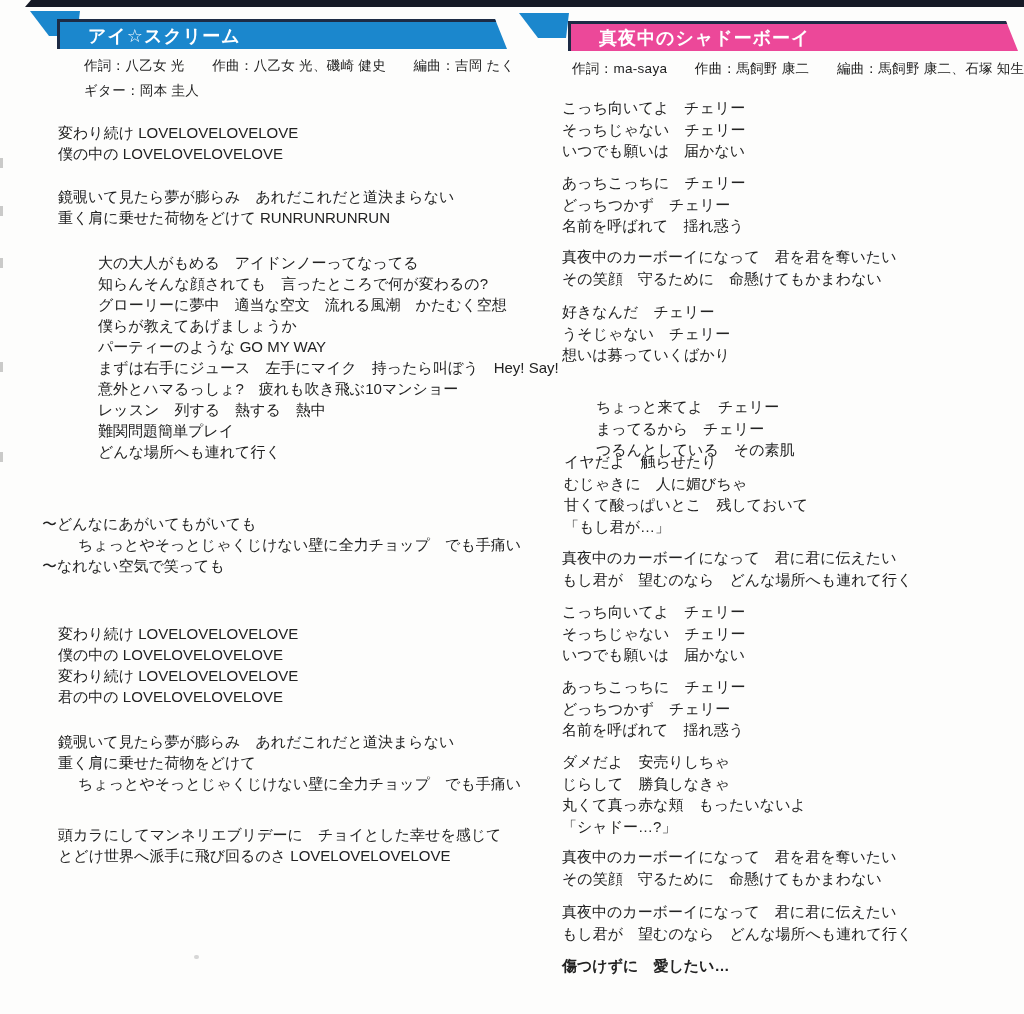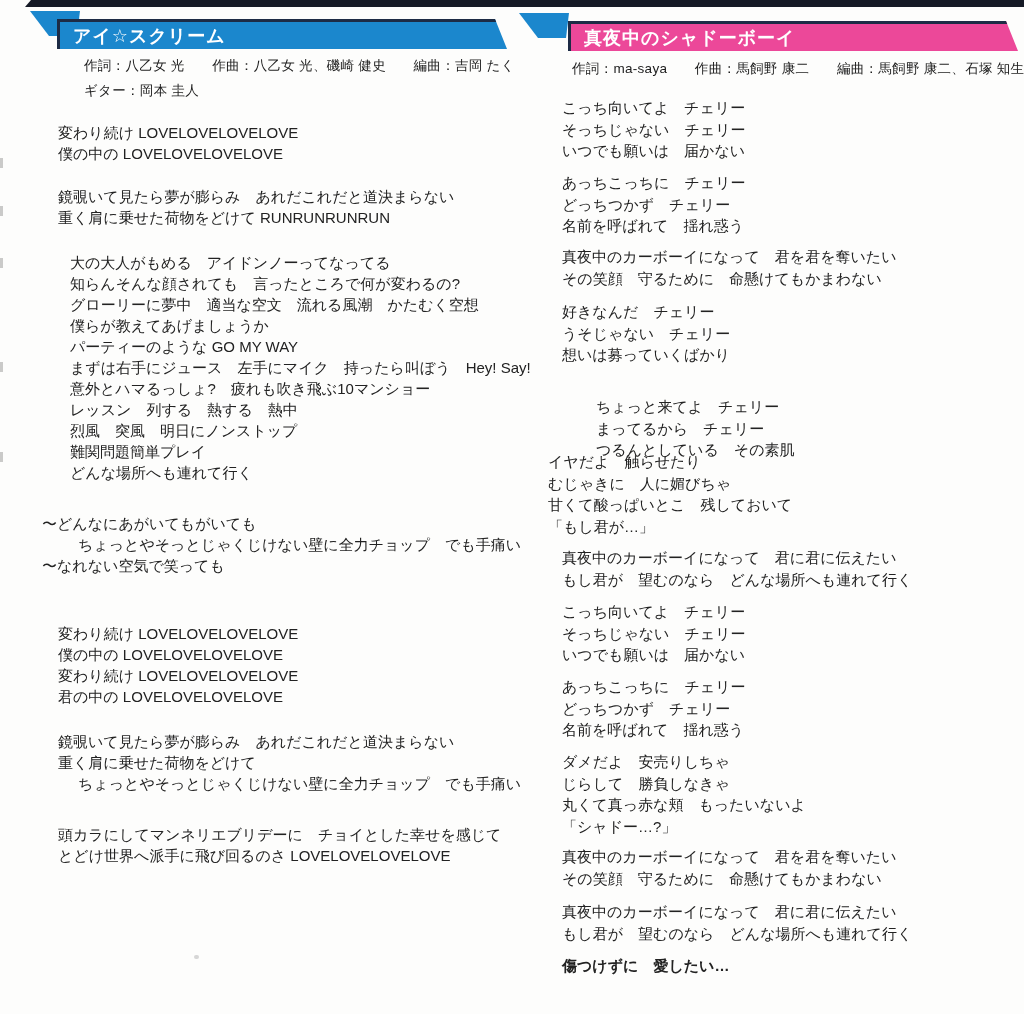--- a/index.html
+++ b/index.html
@@ -35,41 +35,41 @@
     clip-path:polygon(0 0,100% 0,94% 100%,38% 100%);
   }
   .flag-left{left:30px;top:11px;}
   .flag-right{left:519px;top:13px;}
   
   .title-bar{
     position:absolute;height:30px;box-sizing:border-box;
     border-top:3px solid #1d2b45;border-left:3px solid #1d2b45;
     clip-path:polygon(0 0,calc(100% - 12px) 0,100% 100%,0 100%);
     display:flex;align-items:center;
-    padding-left:13px;
+    padding-left:28px;
   }
   .title-bar-left{left:57px;top:19px;width:450px;}
   .title-bar-right{left:568px;top:21px;width:450px;}
   .title-text{
     color:#ffffff;font-weight:bold;font-size:18px;
     letter-spacing:1px;white-space:nowrap;
   }
   
   .credits-line{
     position:absolute;font-size:13.5px;color:#1b1b1b;
     white-space:nowrap;letter-spacing:.3px;
   }
   .cred-l1{left:84px;top:57px;}
   .cred-l2{left:84px;top:82px;}
   .cred-r1{left:572px;top:60px;}
   
   .stanza{position:absolute;white-space:nowrap;}
   .line{font-size:15px;line-height:21px;color:#222;}
   .col-right .line{line-height:21.5px;}
-  .line.i-ind{margin-left:12px;}
+  .line.i-ind{margin-left:40px;}
   .line.i-cont{margin-left:20px;}
   .line.i-hang{margin-left:-16px;}
 </style>
 </head>
 <body>
 
 <div class="page">
 
   <div class="top-strip"></div>
   <div class="edge-mark" style="top:158px"></div>
@@ -96,21 +96,20 @@
       </div>
       <div class="stanza" style="left: 58px; top: 252px;">
         <div class="line i-ind">大の大人がもめる　アイドンノーってなってる</div>
         <div class="line i-ind">知らんそんな顔されても　言ったところで何が変わるの?</div>
         <div class="line i-ind">グローリーに夢中　適当な空文　流れる風潮　かたむく空想</div>
         <div class="line i-ind">僕らが教えてあげましょうか</div>
         <div class="line i-ind">パーティーのような GO MY WAY</div>
         <div class="line i-ind">まずは右手にジュース　左手にマイク　持ったら叫ぼう　Hey! Say!</div>
         <div class="line i-ind">意外とハマるっしょ?　疲れも吹き飛ぶ10マンショー</div>
         <div class="line i-ind">レッスン　列する　熱する　熱中</div>
-        <div class="line i-ind">烈風　突風　明日にノンストップ</div>
         <div class="line i-ind">難関問題簡単プレイ</div>
         <div class="line i-ind">どんな場所へも連れて行く</div>
       </div>
       <div class="stanza" style="left: 58px; top: 513px;">
         <div class="line i-hang">〜どんなにあがいてもがいても</div>
         <div class="line i-cont">ちょっとやそっとじゃくじけない壁に全力チョップ　でも手痛い</div>
         <div class="line i-hang">〜なれない空気で笑っても</div>
       </div>
       <div class="stanza" style="left: 58px; top: 623px;">
         <div class="line i-base">変わり続け LOVELOVELOVELOVE</div>
@@ -152,21 +151,21 @@
       <div class="stanza" style="left: 562px; top: 301px;">
         <div class="line i-base">好きなんだ　チェリー</div>
         <div class="line i-base">うそじゃない　チェリー</div>
         <div class="line i-base">想いは募っていくばかり</div>
       </div>
       <div class="stanza" style="left: 562px; top: 396px; margin-left: 34px;">
         <div class="line i-base">ちょっと来てよ　チェリー</div>
         <div class="line i-base">まってるから　チェリー</div>
         <div class="line i-base">つるんとしている　その素肌</div>
       </div>
-      <div class="stanza" style="left: 548px; top: 451px;">
+      <div class="stanza" style="left: 564px; top: 451px;">
         <div class="line i-base">イヤだよ　触らせたり</div>
         <div class="line i-base">むじゃきに　人に媚びちゃ</div>
         <div class="line i-base">甘くて酸っぱいとこ　残しておいて</div>
         <div class="line i-base">「もし君が…」</div>
       </div>
       <div class="stanza" style="left: 562px; top: 547px;">
         <div class="line i-base">真夜中のカーボーイになって　君に君に伝えたい</div>
         <div class="line i-base">もし君が　望むのなら　どんな場所へも連れて行く</div>
       </div>
       <div class="stanza" style="left: 562px; top: 601px;">

